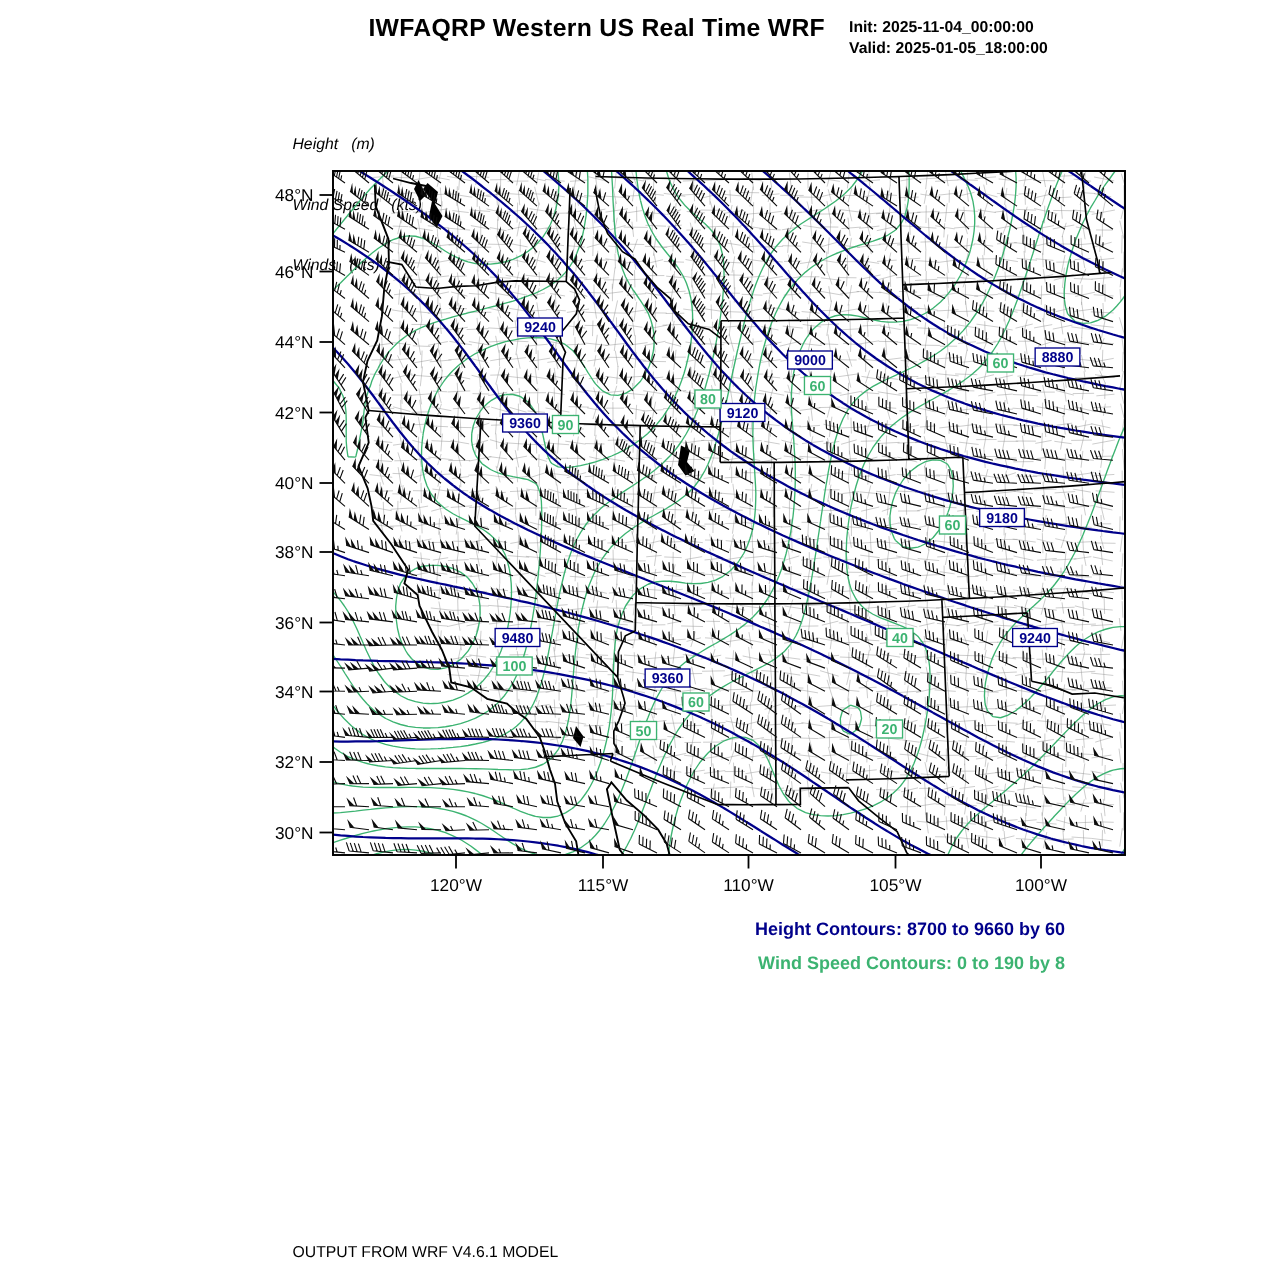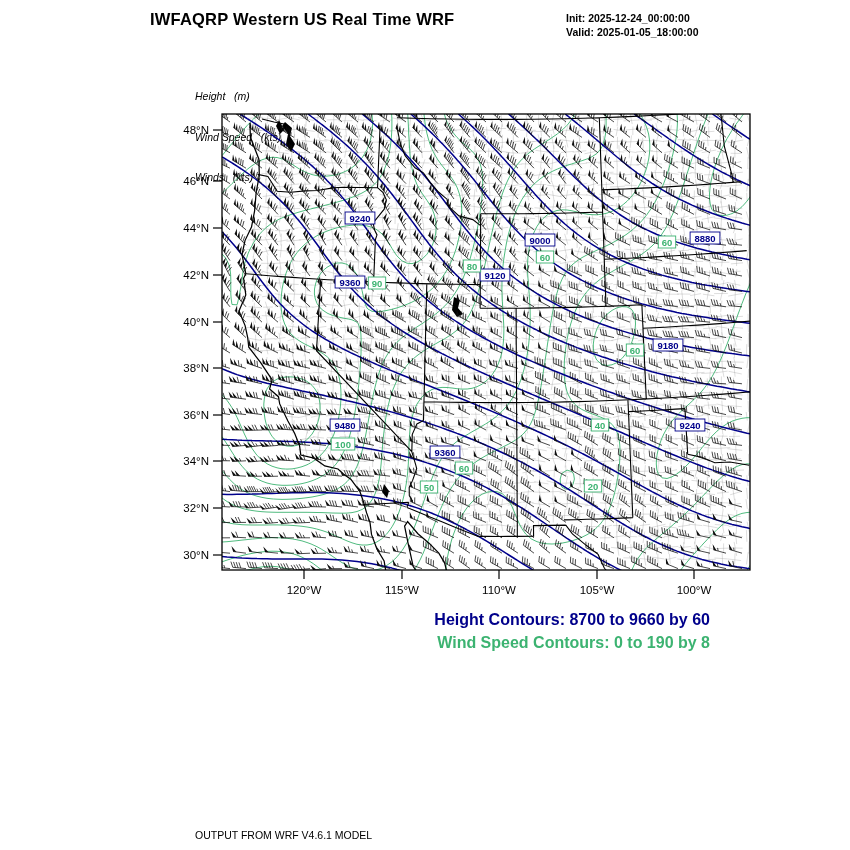--- a/index.html
+++ b/index.html
@@ -1,32 +1,32 @@
 <!DOCTYPE html>
 <html><head>
 <meta charset="utf-8">
 <style>
   html,body{margin:0;padding:0;background:#fff;}
   #page{position:relative;width:850px;height:850px;background:#ffffff;overflow:hidden;
         font-family:"Liberation Sans","DejaVu Sans",sans-serif;color:#000;}
   .abs{position:absolute;}
-  #title{top:10px;left:150px;width:400px;text-align:left;font-size:16.5px;font-weight:bold;letter-spacing:0.2px;}
+  #title{top:10px;left:150px;width:400px;text-align:right;font-size:16.5px;font-weight:bold;letter-spacing:0.2px;}
   #initvalid{top:11px;left:566px;width:240px;font-size:10.5px;font-weight:bold;line-height:14px;}
   #fieldunits{top:63px;left:195px;font-size:10.5px;line-height:13.5px;white-space:pre;font-style:italic;}
-  #contourlegend{top:608px;right:140px;text-align:right;font-size:16px;font-weight:bold;line-height:23px;}
+  #contourlegend{top:608px;right:140px;text-align:right;font-size:12px;font-weight:bold;line-height:23px;}
   #footer{top:828px;left:195px;font-size:10.5px;line-height:15px;}
   svg text{font-family:"Liberation Sans","DejaVu Sans",sans-serif;}
 </style>
 </head>
 <body>
 
 <div id="page">
   <div class="abs" id="title">IWFAQRP Western US Real Time WRF</div>
   <div class="abs" id="initvalid">
-    <div>Init: 2025-12-24_00:00:00</div>
+    <div>Init: 2025-11-04_00:00:00</div>
     <div>Valid: 2025-01-05_18:00:00</div>
   </div>
   <div class="abs" id="fieldunits">
     <div>Height   (m)</div>
     <div>Wind Speed   (kts)</div>
     <div>Winds   (kts)</div>
   </div>
 
   <div class="abs" id="mapwrap" style="top:0;left:0;width:850px;height:850px;padding-left:40px;"><svg width="850" height="850" viewBox="0 0 850 850">
         <defs>

